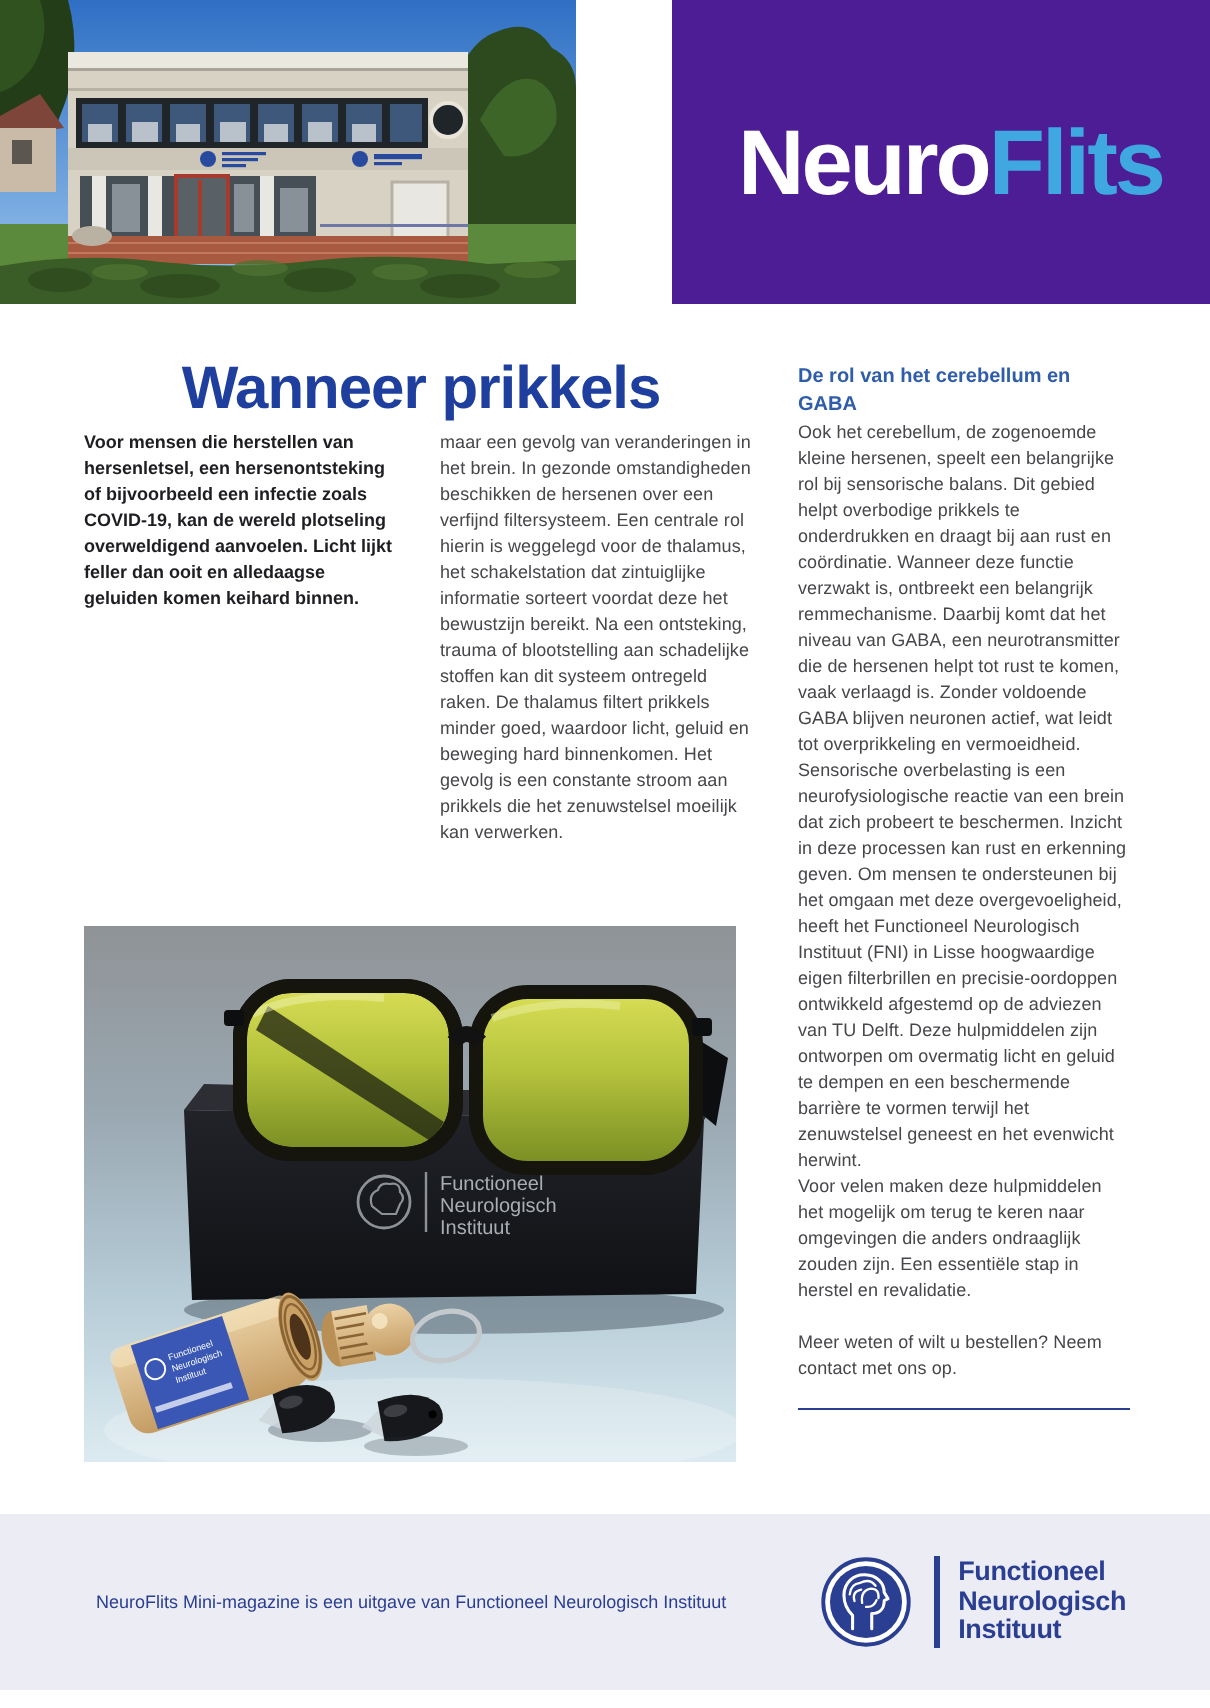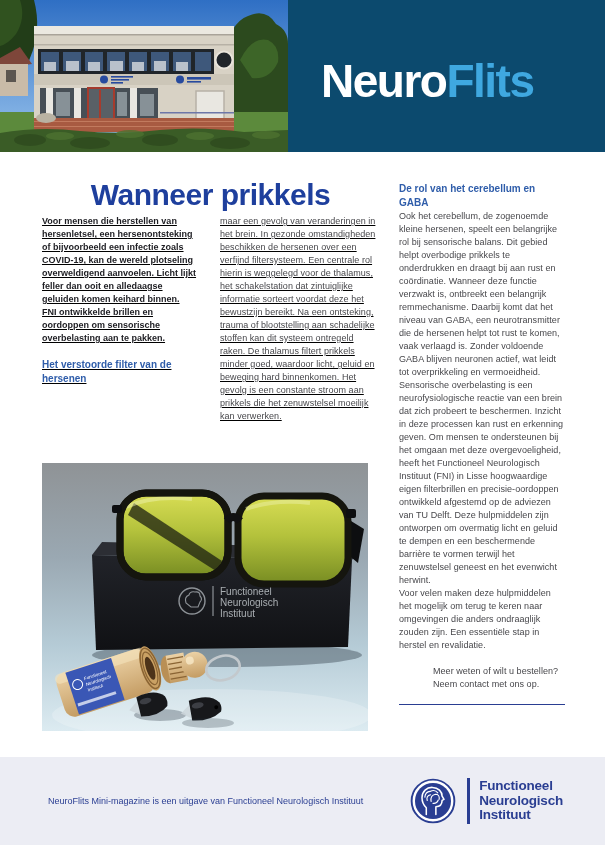--- a/index.html
+++ b/index.html
@@ -4,42 +4,42 @@
 <style>
   * { margin:0; padding:0; box-sizing:border-box; }
   html,body { background:#ffffff; }
   body { font-family:"Liberation Sans", sans-serif; }
   .page { width:605px; height:854px; background:#ffffff; display:flex; flex-direction:column; overflow:hidden; }
 
   
   .header { height:152px; display:flex; flex-shrink:0; }
   .header-photo { width:288px; height:152px; flex-shrink:0; }
   .header-photo svg { display:block; }
-  .masthead { flex:1; background:#0c4a6e; color:#fff; padding:58px 0 0 33px; }
+  .masthead { flex:1; background:#4c1d95; color:#fff; padding:58px 0 0 33px;margin-left:48px; }
   .brand { font-size:46px; font-weight:bold; letter-spacing:-1.5px; line-height:1; white-space:nowrap; }
   .brand .primary { color:#ffffff; }
   .brand .secondary { color:#3fa8e0; }
   .edition { color:#3f9fd6; font-size:13px; margin-top:10px; }
 
   
   .main { flex:1; display:flex; padding:23px 40px 0 42px; }
   .left-zone { width:337px; flex-shrink:0; }
   .right-zone { width:166px; margin-left:20px; padding-top:7px; }
 
   .article-title { color:#1e3f9d; font-weight:bold; font-size:30px; line-height:32px; text-align:center; margin:4px 0 4px 0; letter-spacing:-0.5px; }
 
-  .cols { display:flex; gap:20px; min-height:226px;text-decoration:underline; }
+  .cols { display:flex; gap:20px; min-height:226px; }
   .col { width:158px; }
 
   p.body, .cta { font-size:9px; line-height:13px; color:#47474b; letter-spacing:0.05px; }
   p.intro { font-size:9px; line-height:13px; color:#1d1d22; font-weight:bold; }
   .blank-gap { height:13px; }
   h3.sub { color:#2f5daa; font-size:10px; line-height:13.5px; font-weight:bold; margin:0 12px 1px 0; }
   .right-zone h3.sub.second { margin-top:13px; }
-  .right-zone .cta { margin-top:13px;margin-left:34px; }
+  .right-zone .cta { margin-top:13px; }
   .rule { border:none; border-top:1.5px solid #2a3e92; margin-top:13px; width:100%; }
 
   .product-photo { margin-top:22px; width:326px; height:268px; }
   .product-photo svg { display:block; }
 
   
   .footer { height:88px; flex-shrink:0; background:#ecedf4; display:flex; align-items:center; justify-content:space-between; padding:0 42px 0 48px; margin-bottom:9px; }
   .imprint { font-size:9px; color:#2a3e92;text-align:center; }
   .footer-logo { display:flex; align-items:center; }
   .footer-logo .mark { width:46px; height:46px; }
@@ -160,23 +160,21 @@
   <div class="main">
 
     <div class="left-zone">
       <h1 class="article-title">
         <span style="display:block">Wanneer prikkels</span>
       </h1>
 
       <div class="cols">
         <div class="col">
           <p class="intro">Voor mensen die herstellen van hersenletsel, een hersenontsteking of bijvoorbeeld een infectie zoals COVID-19, kan de wereld plotseling overweldigend aanvoelen. Licht lijkt feller dan ooit en alledaagse geluiden komen keihard binnen.</p>
-          <p class="intro">FNI ontwikkelde brillen en oordoppen om sensorische overbelasting aan te pakken.</p>
           <div class="blank-gap"></div>
-          <h3 class="sub">Het verstoorde filter van de hersenen</h3>
         </div>
         <div class="col">
           <p class="body">maar een gevolg van veranderingen in het brein. In gezonde omstandigheden beschikken de hersenen over een verfijnd filtersysteem. Een centrale rol hierin is weggelegd voor de thalamus, het schakelstation dat zintuiglijke informatie sorteert voordat deze het bewustzijn bereikt. Na een ontsteking, trauma of blootstelling aan schadelijke stoffen kan dit systeem ontregeld raken. De thalamus filtert prikkels minder goed, waardoor licht, geluid en beweging hard binnenkomen. Het gevolg is een constante stroom aan prikkels die het zenuwstelsel moeilijk kan verwerken.</p>
         </div>
       </div>
 
       <div class="product-photo">
         <svg width="326" height="268" viewBox="0 0 326 268">
           <defs>
             <linearGradient id="bgGrad" x1="0" y1="0" x2="0" y2="1">

